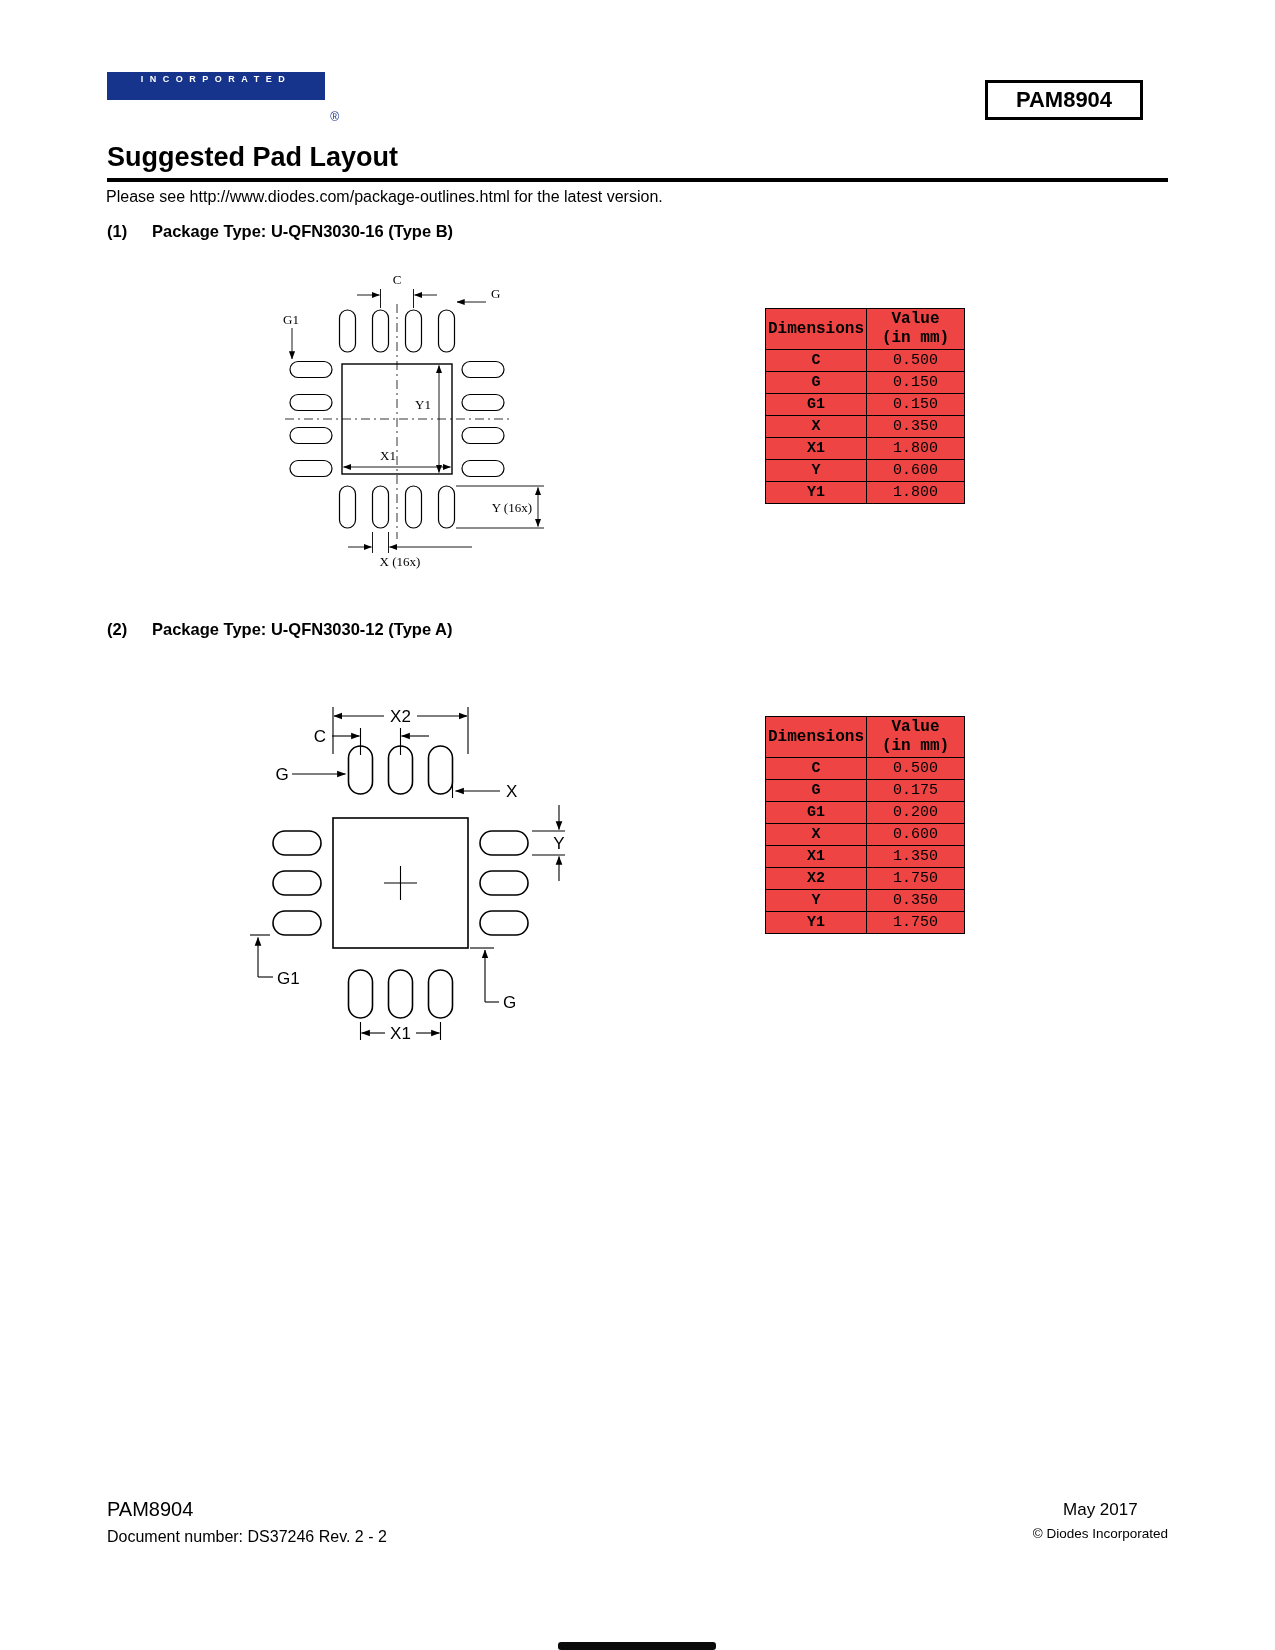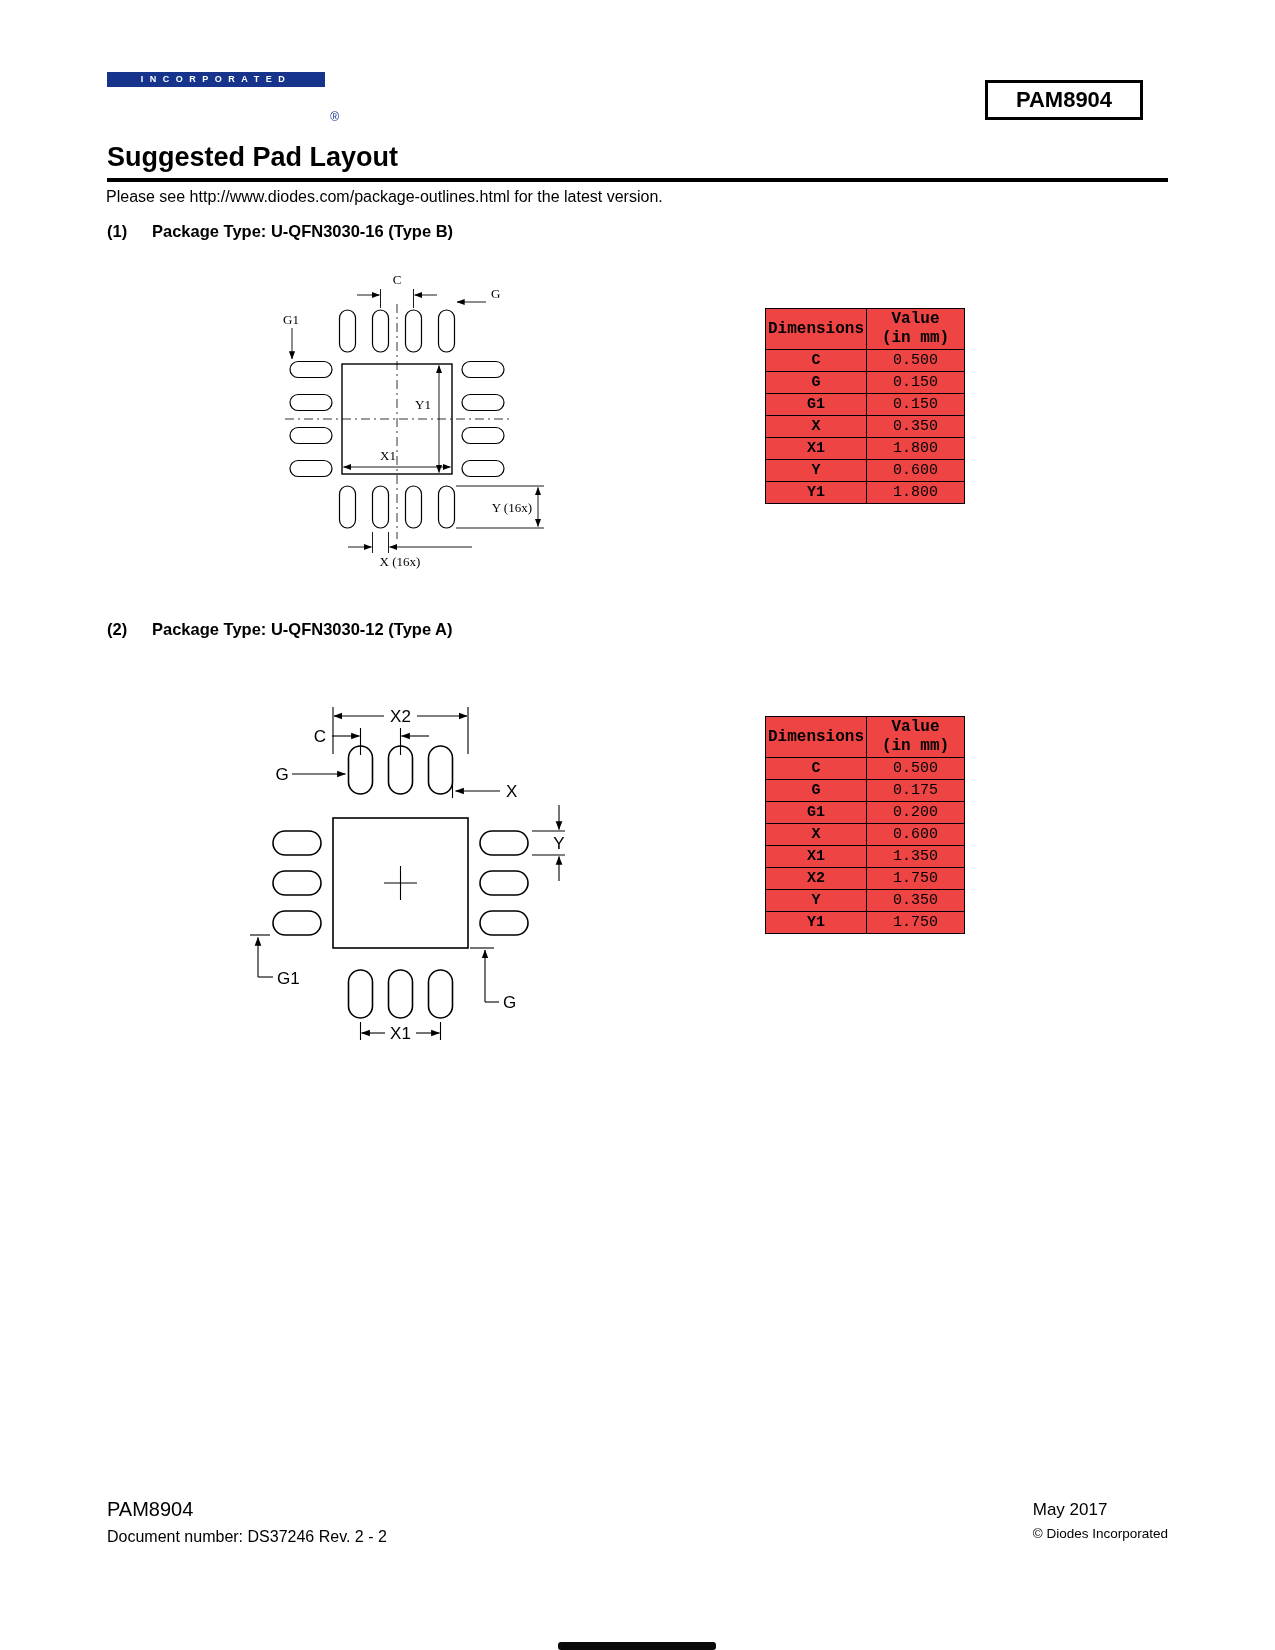--- a/index.html
+++ b/index.html
@@ -9,21 +9,21 @@
     font-family:"Liberation Sans", sans-serif; overflow:hidden;
   }
   
   .logo { position:absolute; left:107px; top:70px; width:218px; }
   .logo-word {
     font-family:"Liberation Sans", sans-serif; font-weight:900; font-style:italic;
     font-size:54px; line-height:52px; color:#16348c; letter-spacing:-2px;
   }
   .logo-reg { position:absolute; right:-14px; top:40px; font-size:12px; color:#16348c; font-style:normal; }
   .logo-bar {
-    margin-top:2px; background:#16348c; color:#fff; height:15px; line-height:15px;
+    margin-top:2px; background:#16348c; color:#fff; height:28px; line-height:15px;
     font-size:9px; font-weight:bold; letter-spacing:6.5px; text-align:center;
   }
   .part-box {
     position:absolute; left:985px; top:80px; width:152px; height:34px;
     border:3px solid #000; font-size:22px; font-weight:bold;
     text-align:center; line-height:34px;
   }
   .title {
     position:absolute; left:107px; top:142px; margin:0;
     font-size:27px; font-weight:bold;
@@ -55,21 +55,21 @@
   table.dims td.dim { font-weight:bold; }
   table.dims .c1 { width:100px; }
   table.dims .c2 { width:97px;margin-left:42px; }
   
   .foot-left { position:absolute; left:107px; top:1498px; }
   .foot-part { font-size:20px; }
   .foot-doc { font-size:16px; margin-top:7px; }
   .foot-center { position:absolute; left:487px; top:1496px; width:300px; text-align:center; }
   .foot-page { font-size:15px; }
   .foot-site { font-size:16px; font-weight:bold; margin-top:3px; }
-  .foot-right { position:absolute; right:107px; top:1500px; text-align:left; }
+  .foot-right { position:absolute; right:107px; top:1500px; text-align:center; }
   .foot-date { font-size:17px; }
   .foot-copy { font-size:13.5px; margin-top:6px; }
   .bottom-marker { position:absolute; left:558px; top:1642px; width:158px; height:8px; background:#0a0a0a; border-radius:3px; }
 </style>
 </head>
 <body>
 
 <div class="page">
 
   <div class="logo">

